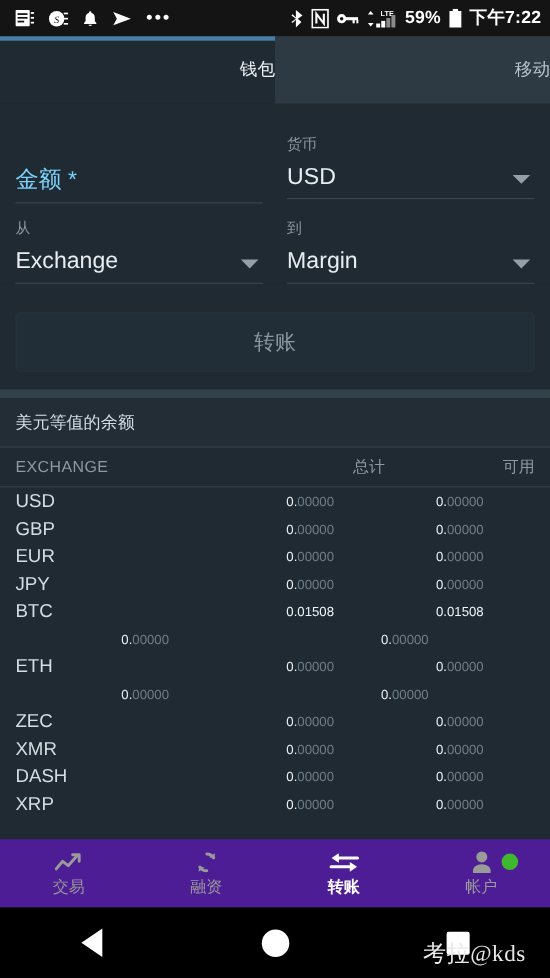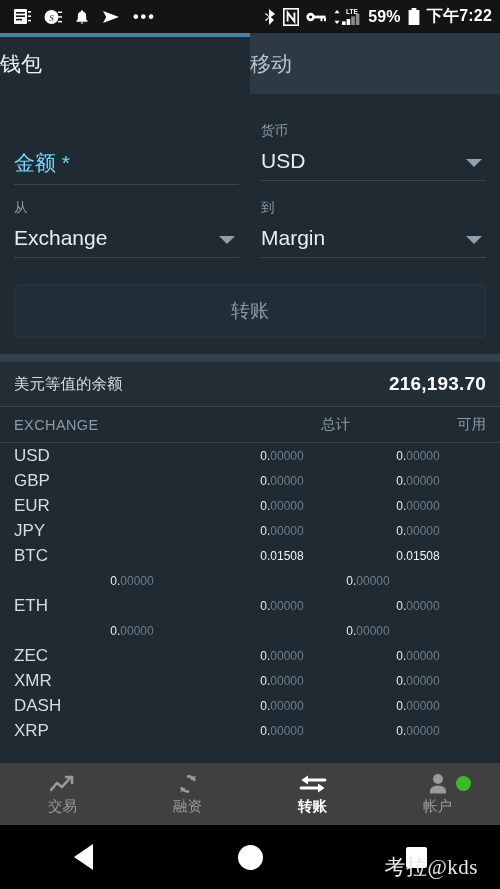--- a/index.html
+++ b/index.html
@@ -21,22 +21,22 @@
   .sb-left { display:flex; align-items:center; gap:13px; }
   .sb-right { margin-left:auto; display:flex; align-items:center; gap:7px; }
   .sb-ico { display:block; }
   .sb-pct { font-size:16px; font-weight:bold; letter-spacing:.2px; }
   .sb-time { font-size:16px; font-weight:bold; letter-spacing:.2px; }
   .dots { font-size:16px; letter-spacing:2px; line-height:10px; color:#fff; font-weight:bold;}
 
   
   .tabs { display:flex; height:61px; flex:0 0 61px; position:relative; }
   .tab {
-    flex:1; display:flex; align-items:center; justify-content:flex-start;
-    font-size:21px; color:#c9d2d8; position:relative;
+    flex:1; display:flex; align-items:center; justify-content:flex-end;
+    font-size:16px; color:#c9d2d8; position:relative;
   }
   .tab.active { background:#1f2a33; color:#eef2f5; }
   .tab.inactive { background:#2d3a44; color:#b9c4cc; }
   .tab.active::before {
     content:""; position:absolute; left:0; right:0; top:0; height:4px; background:#4a7fa5;
   }
 
   
   .form { padding:14px 14px 0 14px; background:#1f2a33; flex:0 0 auto; }
   .row { display:flex; gap:22px; }
@@ -86,21 +86,21 @@
 
   .trow { display:flex; align-items:center; height:25px; padding:0 14px; }
   .td-name { flex:0 0 200px; font-size:17px; color:#d5dde2; }
   .td-num  { flex:1; text-align:center; font-size:12px; color:#6f7d87; }
   .td-num .lead { color:#e9eef2; }
   .td-num.hi { color:#eef3f6; }
   .td-num.hi .lead { color:#eef3f6; }
 
   
   .bottomnav {
-    height:62px; flex:0 0 62px; background:#404040;
+    height:62px; flex:0 0 62px; background:#4c1d95;
     display:flex; align-items:center;
   }
   .nav-item {
     flex:1; display:flex; flex-direction:column; align-items:center; justify-content:center;
     gap:2px; position:relative; height:100%;
   }
   .nav-label { font-size:14.5px; color:#9a9a9a; }
   .nav-item.active .nav-label { color:#ffffff; font-weight:bold; }
   .nav-ico { height:22px; display:flex; align-items:center; justify-content:center; }
   .greendot {
@@ -230,21 +230,20 @@
   </div>
 
   <div class="btn-wrap">
     <div class="btn-transfer">转账</div>
   </div>
 
   <div class="sep"></div>
 
   <div class="balance">
     <div class="bal-label">美元等值的余额</div>
-    <div class="bal-value">216,193.70</div>
   </div>
 
   <div class="table">
     <div class="thead">
       <div class="th name">EXCHANGE</div>
       <div class="th total">总计</div>
       <div class="th avail">可用</div>
     </div>
     <div id="tbody">
         <div class="trow">

